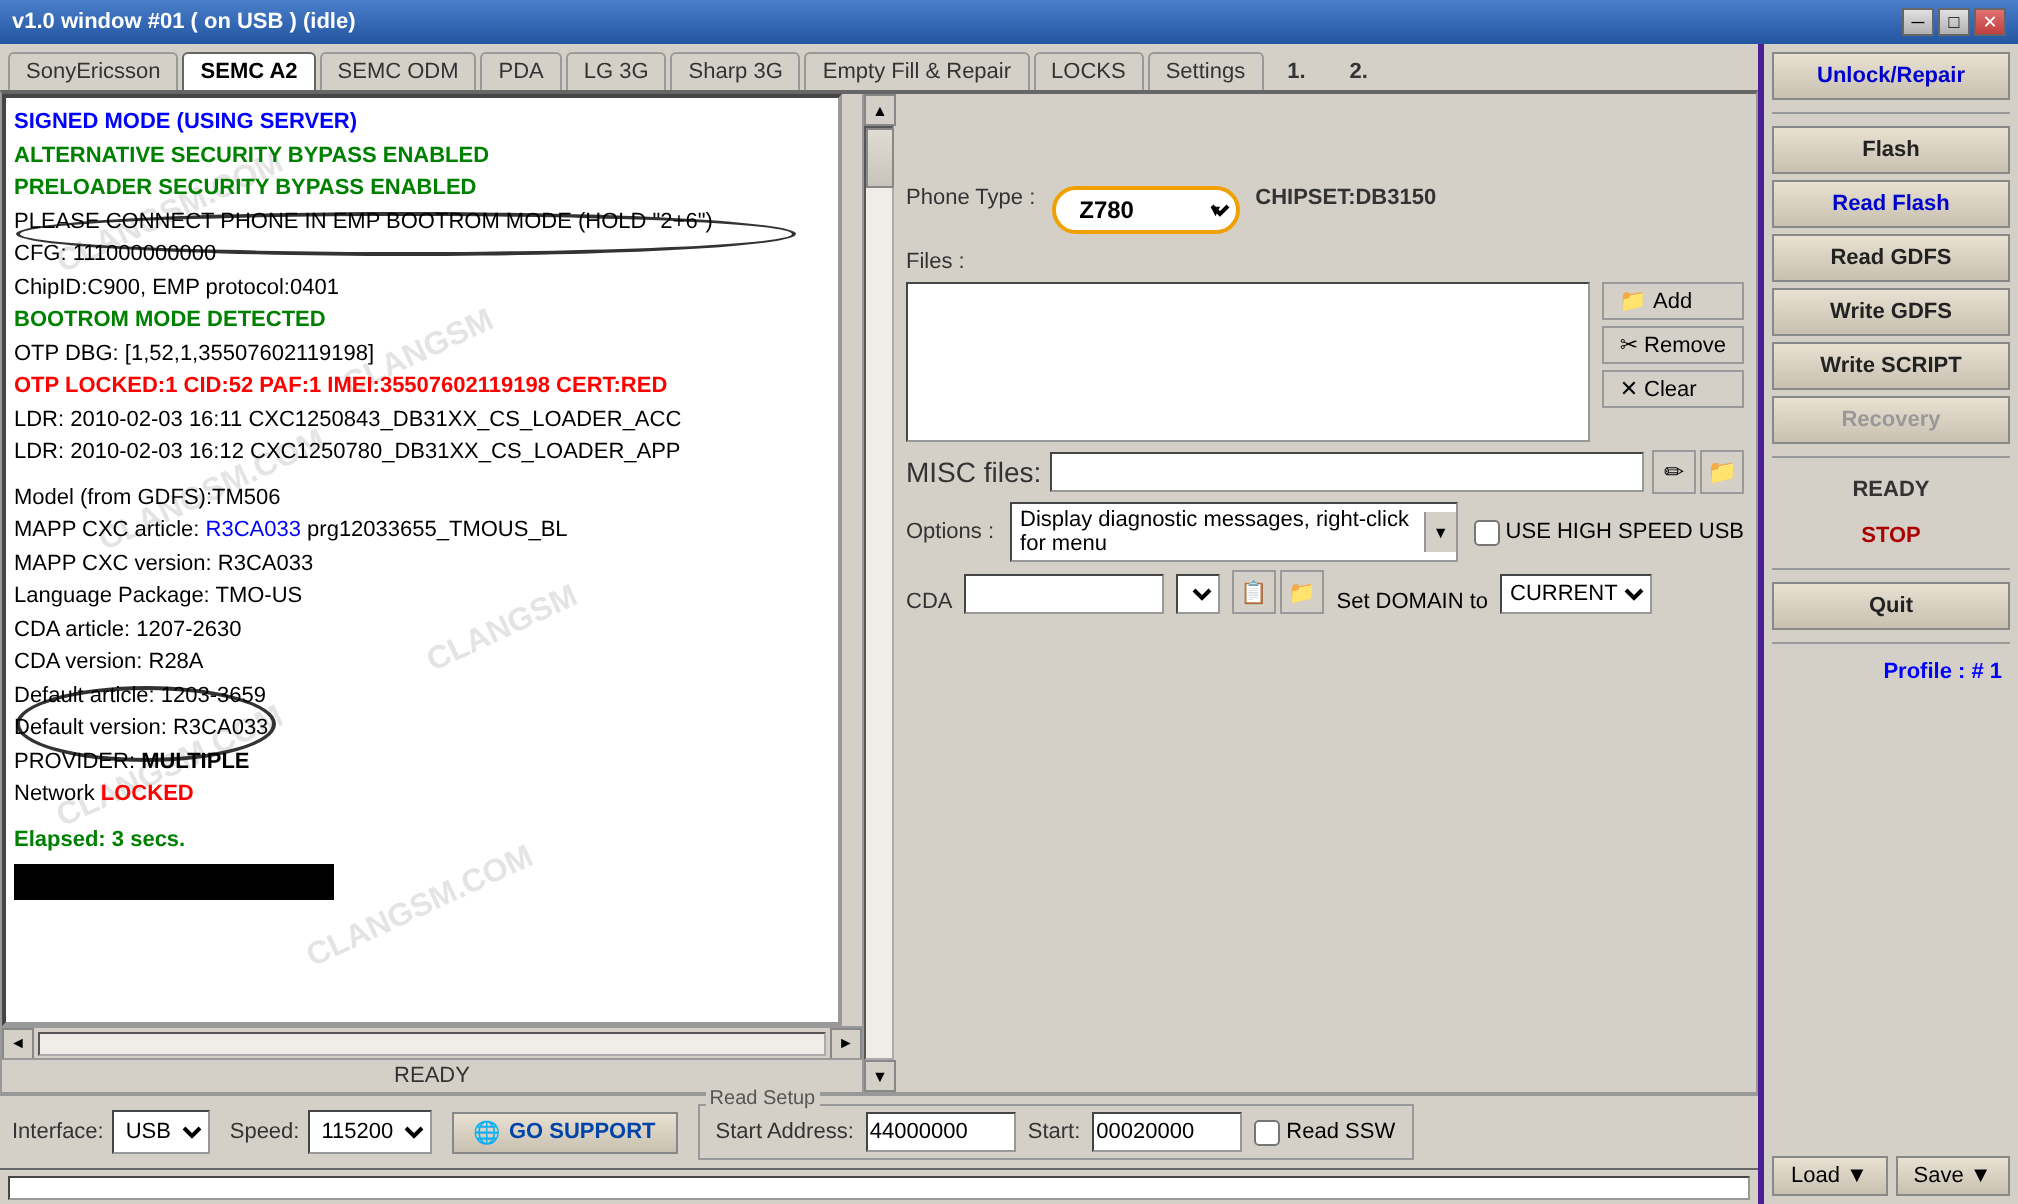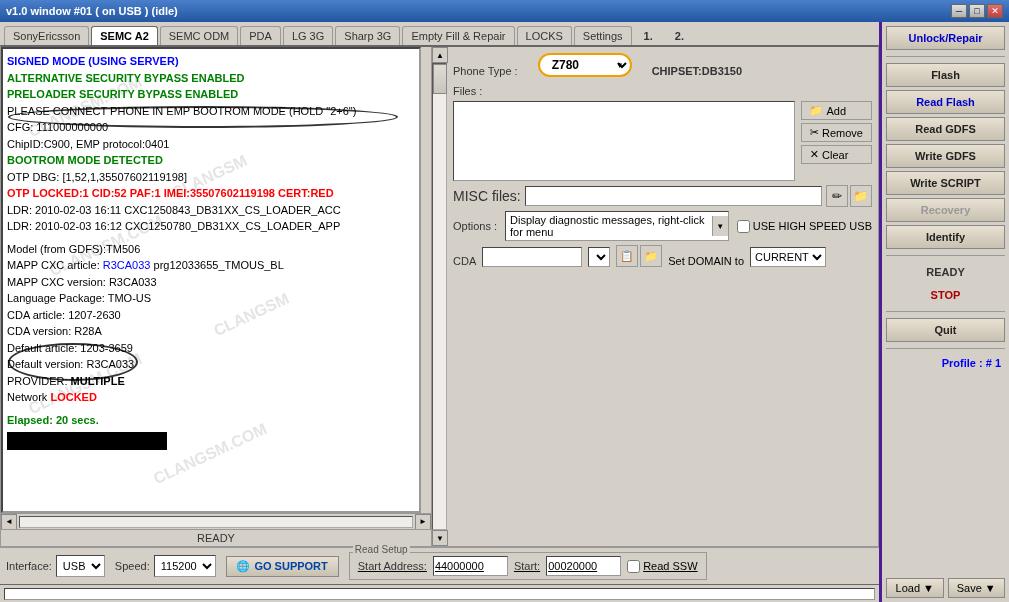--- a/index.html
+++ b/index.html
@@ -97,23 +97,24 @@
     .right-config {
       flex: 1;
       padding: 6px;
       display: flex;
       flex-direction: column;
       gap: 4px;
     }
 
     .phone-type-row {
       display: flex;
-      align-items: flex-end;
-      gap: 20px;
+      align-items: flex-start;
+      gap: 8px;
       margin-bottom: 4px;
+      margin-top: 40px;
     }
     .phone-type-label { font-size: 11px; color: #333; }
     .phone-type-wrapper {
       position: relative;
       border: 2px solid #f0a000;
       border-radius: 12px;
       background: white;
       display: flex;
       align-items: center;
     }
@@ -247,21 +248,20 @@
       font-weight: bold;
       color: #0044aa;
     }
     .read-setup {
       display: flex;
       align-items: center;
       gap: 6px;
       border: 1px solid #999;
       padding: 3px 8px;
       background: #d4d0c8;
-      text-decoration: underline;
     }
     .read-setup-title { font-size: 10px; color: #555; position: absolute; top: -8px; left: 4px; background: #d4d0c8; padding: 0 2px; }
     .read-setup-wrapper { position: relative; }
     .addr-input { width: 75px; border: 1px inset #999; background: white; height: 20px; padding: 1px 1px; font-size: 11px; }
 
     .right-sidebar {
       width: 130px;
       background: #d4d0c8;
       border-left: 3px solid #4c1d95;
       display: flex;
@@ -391,21 +391,21 @@
             <div><span class="normal">MAPP CXC article: <span class="highlight">R3CA033</span>   prg12033655_TMOUS_BL</span></div>
             <div><span class="normal">MAPP CXC version: R3CA033</span></div>
             <div><span class="normal">Language Package: TMO-US</span></div>
             <div><span class="normal">CDA article: 1207-2630</span></div>
             <div><span class="normal">CDA version: R28A</span></div>
             <div><span class="normal">Default article: 1203-3659</span></div>
             <div><span class="normal">Default version: R3CA033</span></div>
             <div><span class="normal">PROVIDER: <strong>MULTIPLE</strong></span></div>
             <div>Network <span class="locked">LOCKED</span></div>
             <div style="height:6px;"></div>
-            <div><span class="elapsed">Elapsed: 20 secs.</span></div>
+            <div><span class="elapsed">Elapsed: 3 secs.</span></div>
 
             <div style="background:#000; height:18px; width:160px; margin-top:4px;"></div>
           </div>
 
           <div style="position:absolute; top:57px; left:5px; width:390px; height:22px; border:2px solid #333; border-radius:50%; pointer-events:none;"></div>
 
           <div style="position:absolute; bottom:130px; left:5px; width:130px; height:38px; border:2px solid #333; border-radius:50%; pointer-events:none;"></div>
         </div>
 
         <div style="display:flex; height:16px; background:#d4d0c8; border-top:1px solid #999;">
@@ -545,21 +545,20 @@
 
   <div class="right-sidebar">
     <button class="side-btn active">Unlock/Repair</button>
     <div class="side-divider"></div>
     <button class="side-btn">Flash</button>
     <button class="side-btn active">Read Flash</button>
     <button class="side-btn">Read GDFS</button>
     <button class="side-btn">Write GDFS</button>
     <button class="side-btn">Write SCRIPT</button>
     <button class="side-btn disabled">Recovery</button>
-    <button class="side-btn">Identify</button>
     <div class="side-divider"></div>
     <div style="display:flex; justify-content:center; align-items:center; padding:4px 0;">
       <span style="font-size:11px; font-weight:bold; color:#333;">READY</span>
     </div>
     <div style="display:flex; justify-content:center; align-items:center; padding:4px 0;">
       <span style="font-size:11px; font-weight:bold; color:#aa0000;">STOP</span>
     </div>
     <div class="side-divider"></div>
     <button class="side-btn">Quit</button>
     <div class="side-divider"></div>

